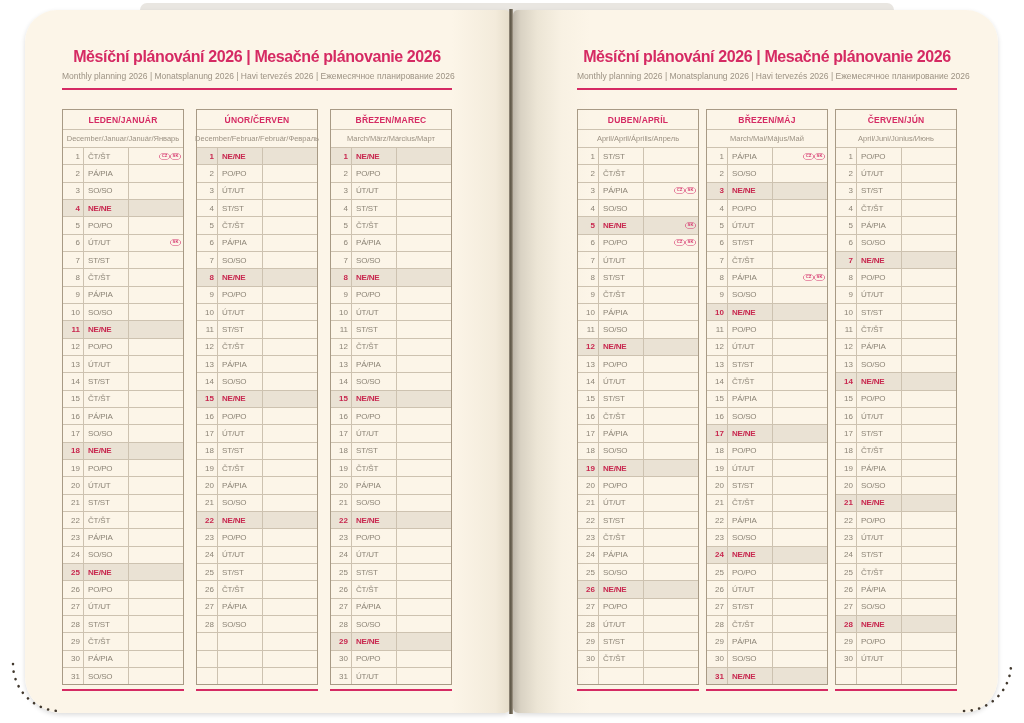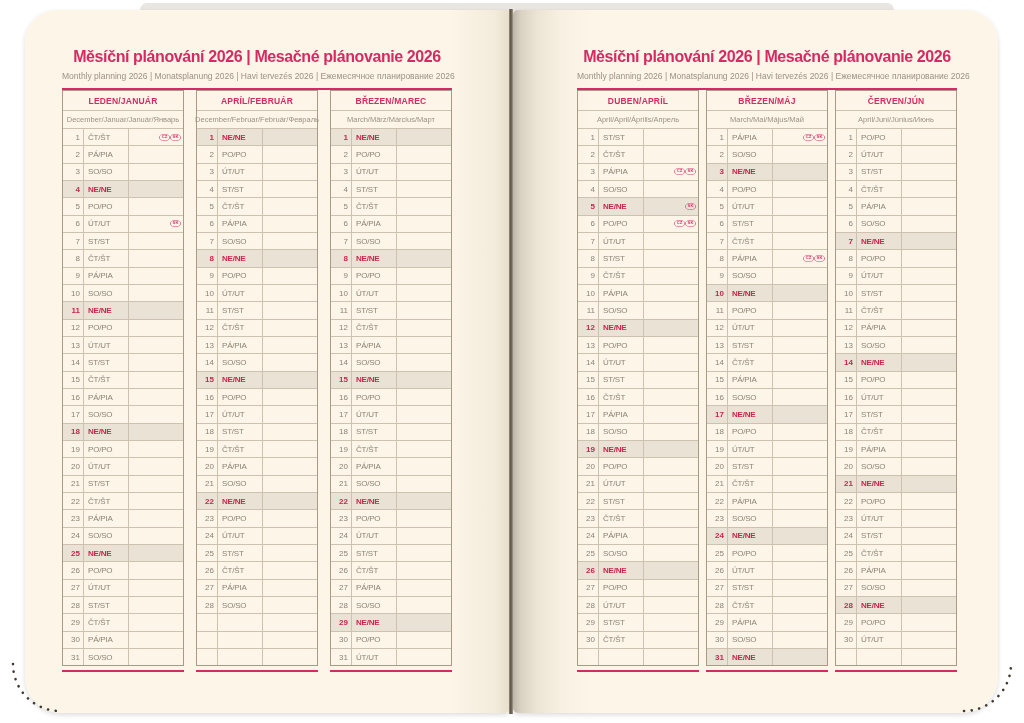--- a/index.html
+++ b/index.html
@@ -37,21 +37,21 @@
     background:linear-gradient(to right,#9a9183,#57503f 45%,#6b6353 60%,#a79d8d);
   }
   .page-title{
     text-align:center;color:#d52a63;font-weight:bold;font-size:16px;
     letter-spacing:-.4px;white-space:nowrap;
   }
   .page-subtitle{
     text-align:center;color:#9c9283;font-size:8.5px;margin-top:5px;white-space:nowrap;
   }
   .title-rule{height:2px;background:#d52a63;margin-top:7px;}
-  .months{display:flex;justify-content:space-between;margin-top:0;}
+  .months{display:flex;justify-content:space-between;margin-top:19px;}
   .month-wrap{width:122px;}
   .month-box{border:1px solid #a89a85;box-sizing:border-box;}
   .m-head{
     height:19px;display:flex;align-items:center;justify-content:center;
     color:#d52a63;font-weight:bold;font-size:8.5px;letter-spacing:.2px;
     border-bottom:1px solid #cdc2b0;white-space:nowrap;
   }
   .m-sub{
     height:17px;display:flex;align-items:center;justify-content:center;
     color:#9c9283;font-size:7.5px;border-bottom:1px solid #cdc2b0;white-space:nowrap;
@@ -256,21 +256,21 @@
                 <span class="num">31</span>
                 <span class="dow">SO/SO</span>
                 <span class="note"></span>
               </div>
             </div>
           </div>
           <div class="m-underline"></div>
         </section>
         <section class="month-wrap">
           <div class="month-box">
-            <div class="m-head">APRÍL/FEBRUÁR</div>
+            <div class="m-head">ÚNOR/ČERVEN</div>
             <div class="m-sub">December/Februar/Február/Февраль</div>
             <div class="m-grid">
               <div class="day-row sunday">
                 <span class="num">1</span>
                 <span class="dow">NE/NE</span>
                 <span class="note"></span>
               </div>
               <div class="day-row">
                 <span class="num">2</span>
                 <span class="dow">PO/PO</span>

